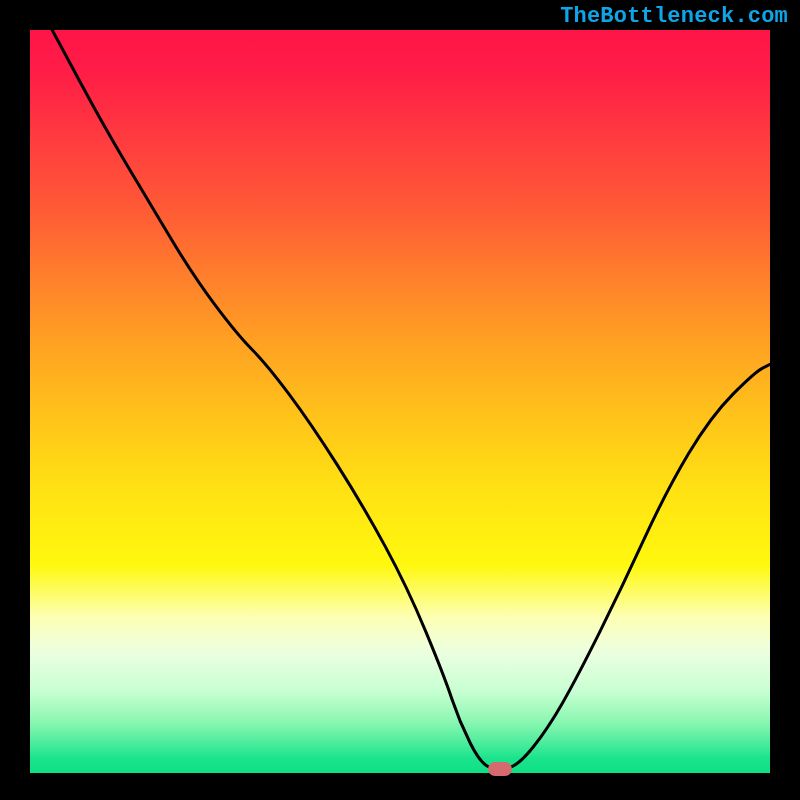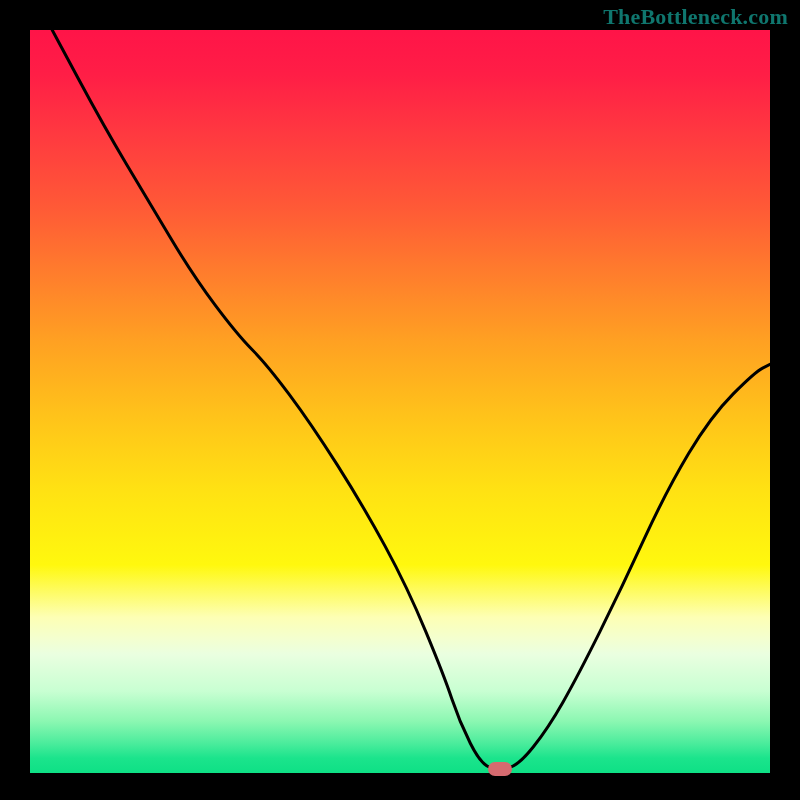--- a/index.html
+++ b/index.html
@@ -42,24 +42,24 @@
       #8cf7b2 93%,
       #4bec9c 96%,
       #1be48c 98%,
       #0ee085 100%
     );
   }
   .watermark {
     position: absolute;
     top: 4px;
     right: 12px;
-    font-family: Liberation Serif, serif;
+    font-family: Liberation Mono, monospace;
     font-size: 22px;
     font-weight: 600;
-    color: #0f766e;
+    color: #0ea5e9;
     letter-spacing: 0.2px;
   }
   svg.curve {
     position: absolute;
     left: 0;
     top: 0;
     width: 740px;
     height: 743px;
   }
   .marker {

